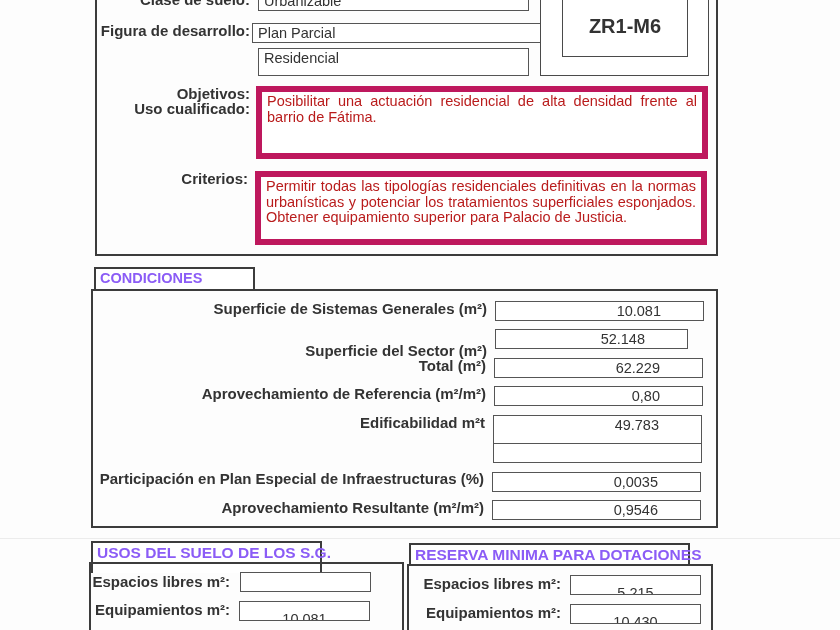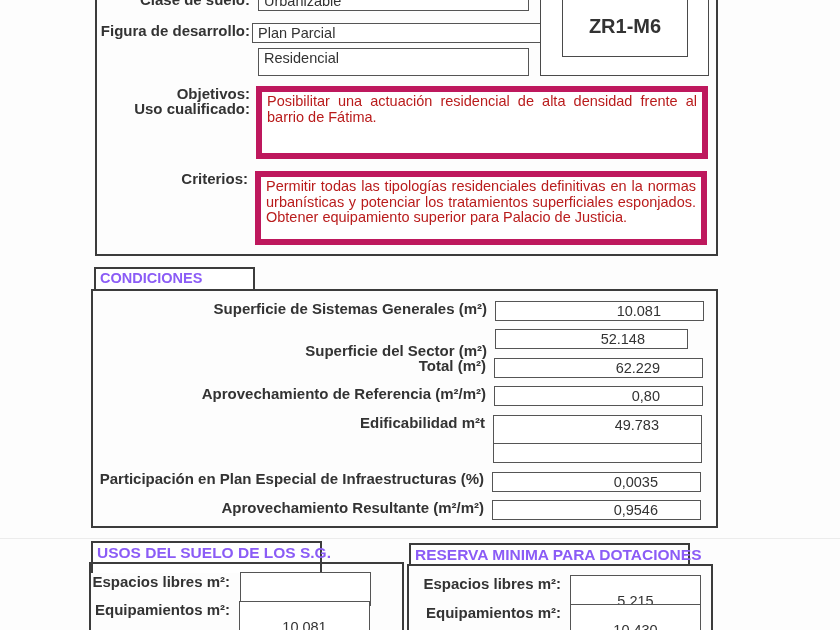--- a/index.html
+++ b/index.html
@@ -6,21 +6,21 @@
     html, body { width: 840px; height: 630px; overflow: hidden; background: #fdfdfd; }
     body { position: relative; font-family: "Liberation Sans", sans-serif; color: #2a2a2a; }
 
     .abs { position: absolute; }
     .frame { position: absolute; border: 2px solid #3c3c3c; background: transparent; }
     .thin { position: absolute; border: 1px solid #4a4a4a; background: #fff; }
 
     .lbl { position: absolute; font-weight: bold; font-size: 15px; color: #333; white-space: nowrap; text-align: right; }
     .field { position: absolute; border: 1px solid #555; background: #fff; font-size: 14.5px; color: #333; padding: 0 5px; line-height: 19px; white-space: nowrap; overflow: hidden; }
     .field.num { text-align: right; padding-right: 42px; }
-    .field.center { text-align: center; padding: 16px; }
+    .field.center { text-align: center; padding: 8px; }
 
     .textbox { position: absolute; border: 6px solid #be185d; background: #fff; font-size: 14.5px; color: #b91c1c; padding: 2px 5px; line-height: 15.5px; text-align: justify; }
 
     .tab { position: absolute; border: 2px solid #3c3c3c; border-bottom: none; background: #fff; font-weight: bold; font-size: 14.5px; color: #8b5cf6; padding-left: 4px; line-height: 19px; white-space: nowrap; }
     .tab.big { font-size: 15.5px; }
 
     .code { position: absolute; border: 1px solid #4a4a4a; background: #fff; font-weight: bold; font-size: 20px; color: #333; text-align: center; }
   </style>
 </head>
 <body>

